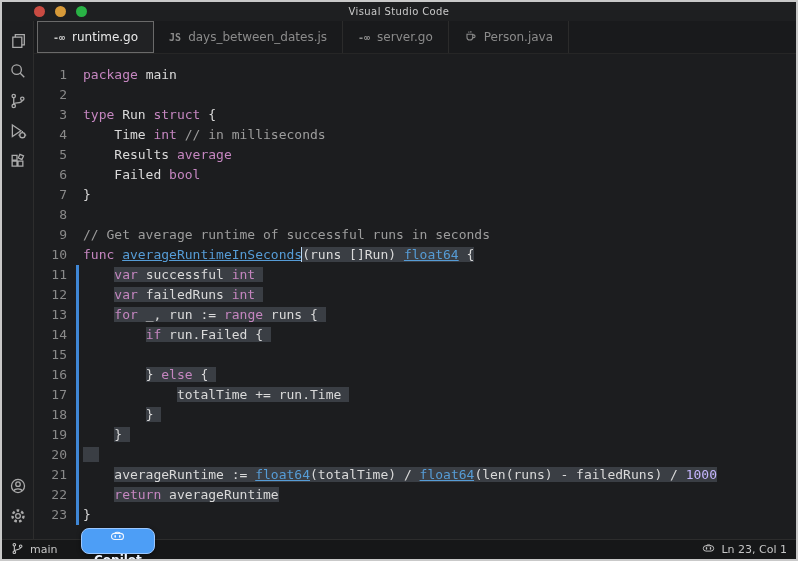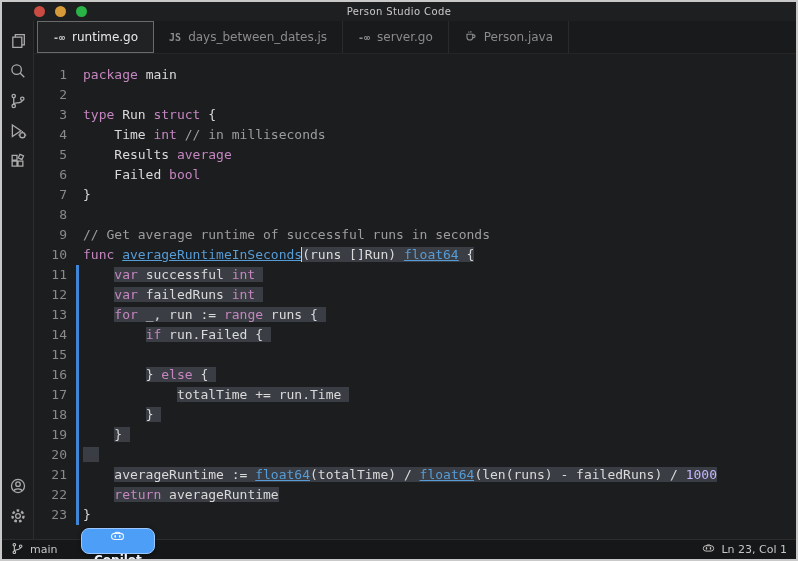--- a/index.html
+++ b/index.html
@@ -57,21 +57,21 @@
 <body>
 
 <div class="window">
 
   <div class="titlebar">
     <div class="lights">
       <span class="light" id="light-close" style="background: rgb(201, 75, 66);"></span>
       <span class="light" id="light-min" style="background: rgb(215, 154, 57);"></span>
       <span class="light" id="light-zoom" style="background: rgb(41, 178, 69);"></span>
     </div>
-    <div class="title">Person Studio Code</div>
+    <div class="title">Visual Studio Code</div>
   </div>
 
   <div class="main">
     <div class="activitybar">
       <div class="ab-group" id="ab-top">
           <div class="ab-item">
             <span><svg viewBox="0 0 16 16">
                 <path d="M3.4 4.6h8v9h-8z"></path>
                 <path d="M5.6 4.6V2.4h8v9h-2.2"></path>
               </svg></span>

